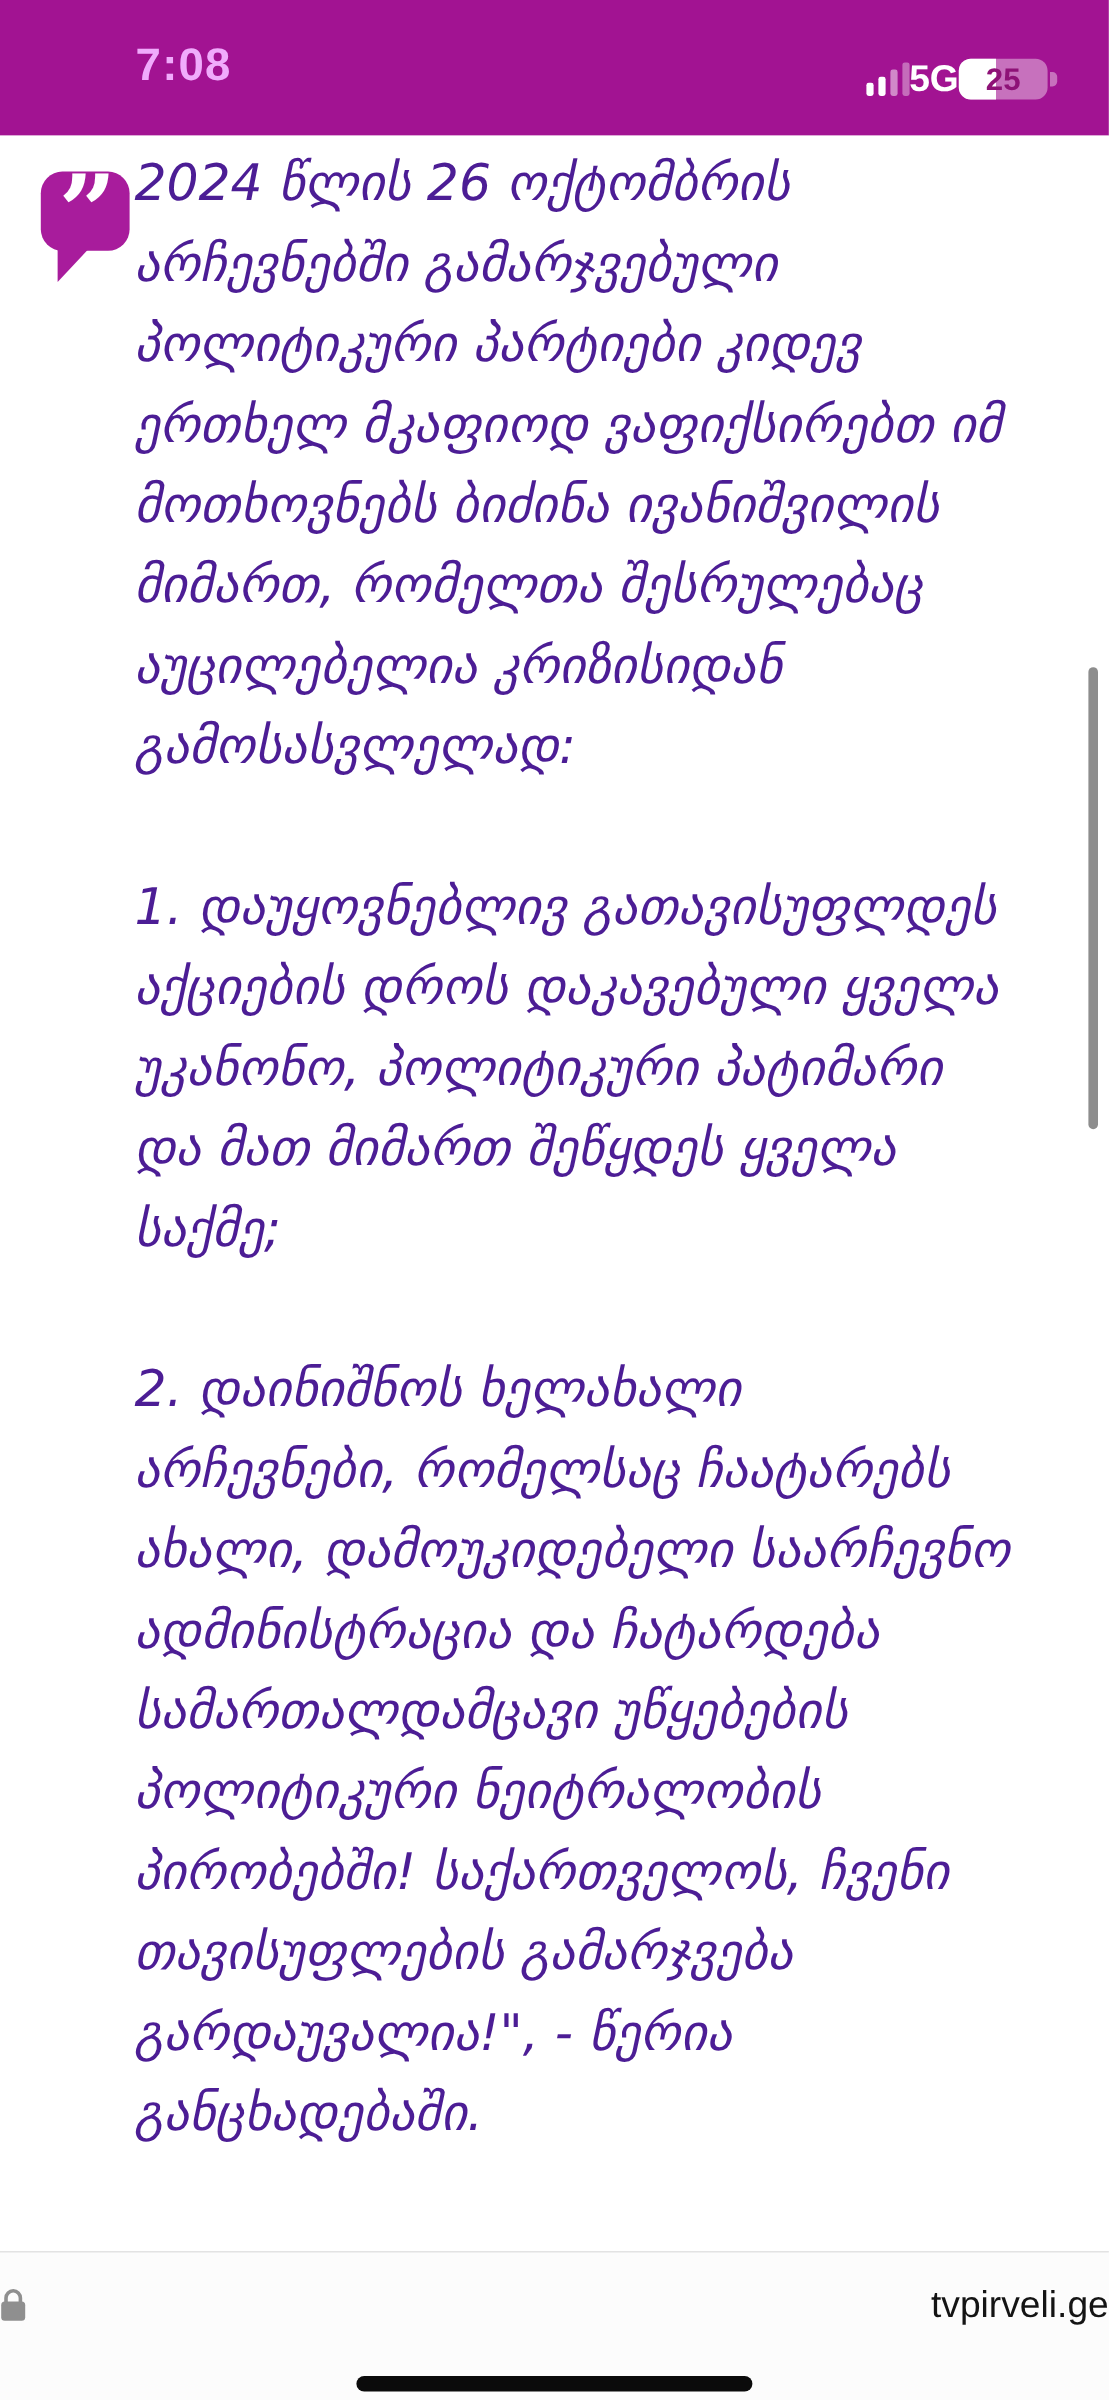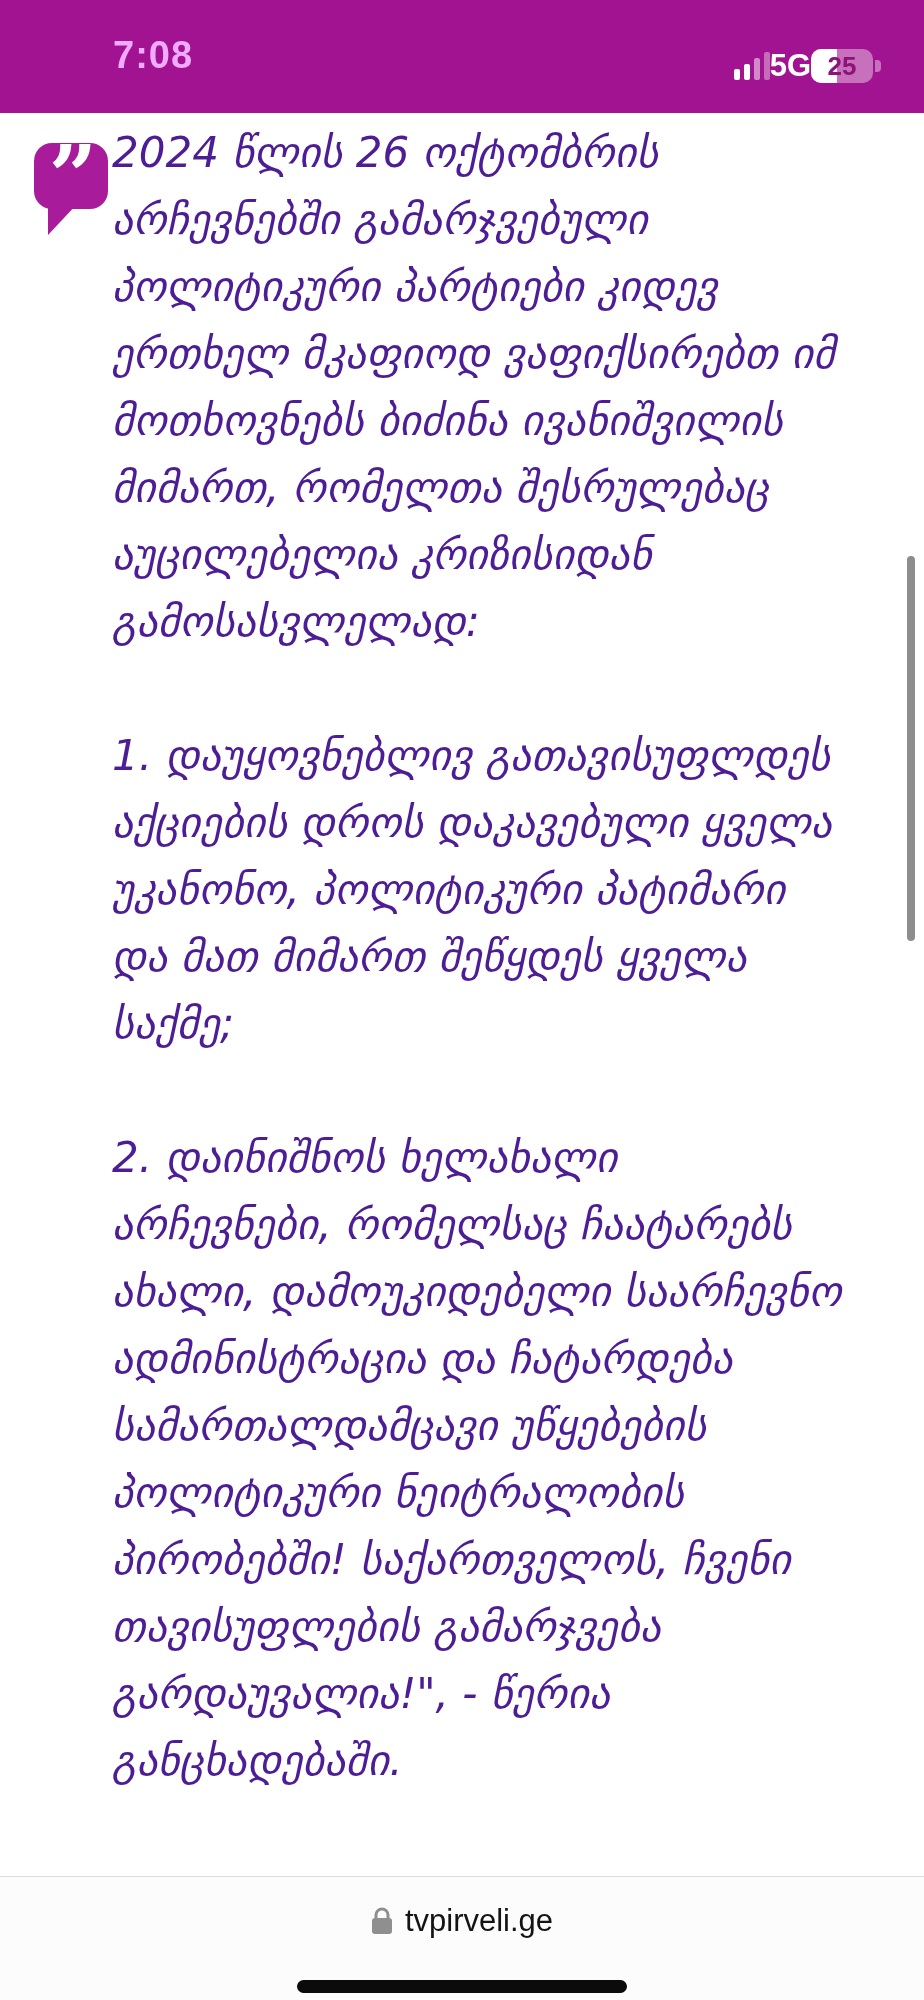--- a/index.html
+++ b/index.html
@@ -31,21 +31,21 @@
   .signal i { display: block; width: 6px; border-radius: 2px; }
   .signal i:nth-child(1) { height: 11px; background: #ffffff; }
   .signal i:nth-child(2) { height: 16px; background: #ffffff; }
   .signal i:nth-child(3) { height: 22px; background: rgba(255,255,255,0.50); }
   .signal i:nth-child(4) { height: 28px; background: rgba(255,255,255,0.38); }
   .net-label {
     color: #ffffff; font-size: 31px; font-weight: 600;
     font-family: "Liberation Sans", sans-serif;
   }
   .battery {
-    position: relative; width: 62px; height: 34px;
+    position: relative; width: 74px; height: 34px;
     border-radius: 10px; background: rgba(255,255,255,0.40);
   }
   .battery-fill {
     position: absolute; left: 0; top: 0; bottom: 0;
     width: 42%; background: #ffffff;
     border-radius: 10px 0 0 10px;
   }
   .battery-num {
     position: absolute; inset: 0;
     display: flex; align-items: center; justify-content: center;
@@ -105,21 +105,21 @@
 
   
   .browser-bar {
     position: absolute; left: 0; bottom: 0;
     width: 924px; height: 123px;
     background: #fcfcfc;
     border-top: 1px solid #dcdcdc;
   }
   .domain-row {
     position: absolute; left: 0; right: 0; top: 26px;
-    display: flex; align-items: center; justify-content: center; gap: 12px;
+    display: flex; align-items: center; justify-content: space-between; gap: 12px;
   }
   .lock-glyph { display: block; }
   .domain-label {
     font-size: 31px; color: #141414;
     font-family: "Liberation Sans", sans-serif;
   }
   .home-indicator {
     position: absolute; left: 50%; bottom: 7px;
     transform: translateX(-50%);
     width: 330px; height: 13px;

